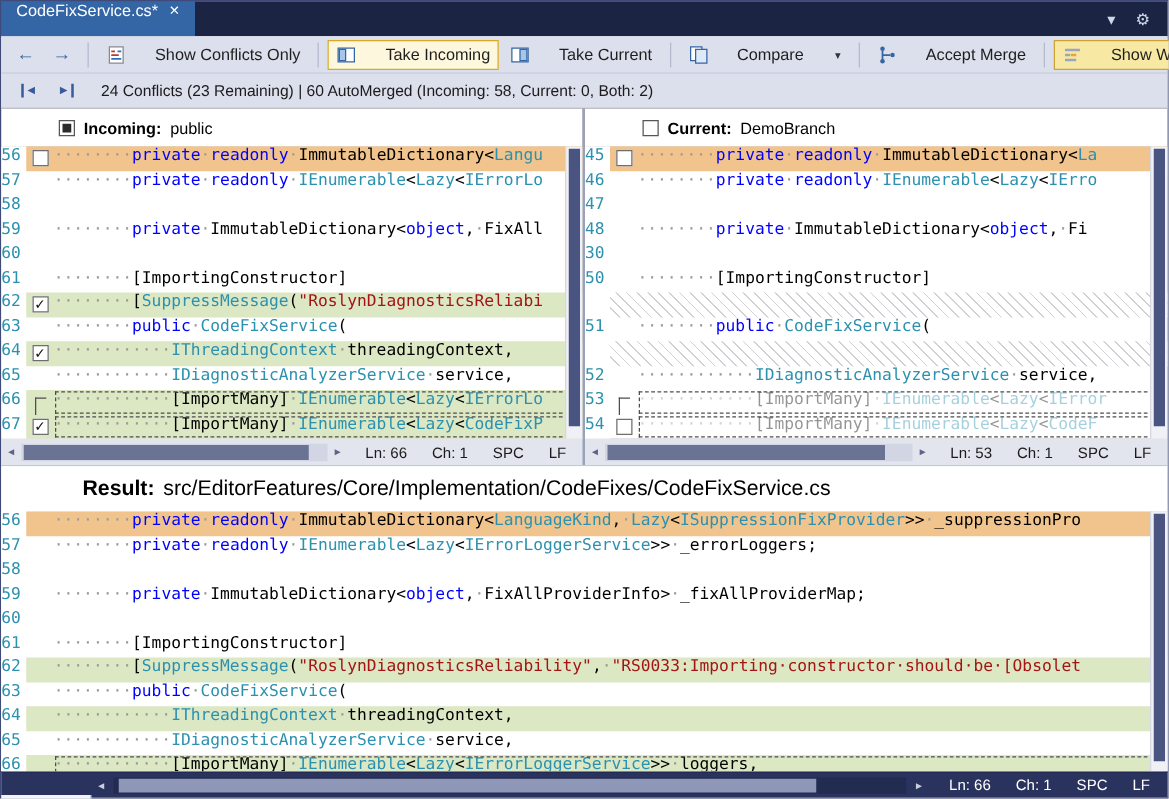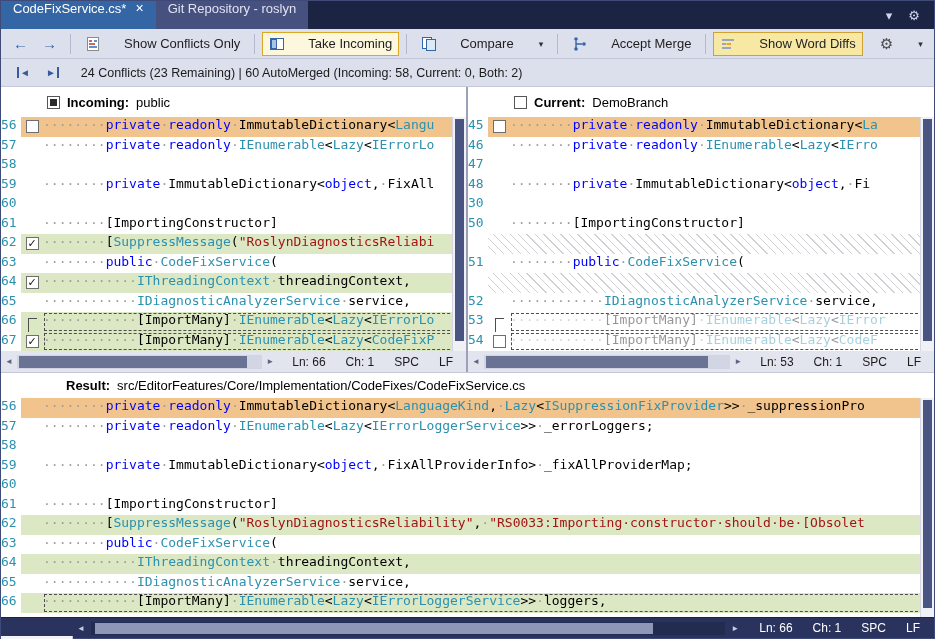--- a/index.html
+++ b/index.html
@@ -68,21 +68,21 @@
 .scrollrow{height:22px;flex:none;display:flex;background:#e2e4ee;border-bottom:1px solid #c3c7d8;}
 .half{display:flex;align-items:center;}
 .half.leftp{width:467px;flex:none;border-right:2px solid #9aa1b8;}
 .half.rightp{flex:1;}
 .harrow{width:16px;text-align:center;font-size:8px;color:#5c6487;flex:none;}
 .htrack{flex:1;height:14px;background:#d2d6e4;position:relative;}
 .hthumb{position:absolute;top:1px;bottom:1px;left:2px;background:#6a7394;}
 .hstats{display:flex;gap:20px;font-size:12px;padding:0 13px 0 14px;color:#1b1b1b;flex:none;}
 
 
-.result-header{height:25px;flex:none;background:#fff;display:flex;align-items:center;gap:7px;padding-left:65px;font-size:13px;text-align:right;}
+.result-header{height:36px;flex:none;background:#fff;display:flex;align-items:center;gap:7px;padding-left:65px;font-size:17px;text-align:right;}
 .result-title{font-weight:bold;}
 .result-body{position:relative;flex:1;overflow:hidden;background:#fff;}
 
 
 .statusbar{height:21px;flex:none;background:#2a335e;display:flex;align-items:center;color:#fff;border-top:1px solid #1b234a;}
 .zoom{width:72px;height:100%;background:#f3f4f8;color:#1b1b1b;display:flex;align-items:center;justify-content:center;gap:5px;font-size:12px;border-right:1px solid #c3c7d8;flex:none;margin-top:36px;}
 .sb-arrow{width:16px;text-align:center;font-size:8px;color:#c9cede;flex:none;}
 .sb-track{flex:1;height:13px;background:#222b50;position:relative;margin:0 2px;}
 .sb-thumb{position:absolute;top:1px;bottom:1px;left:4px;width:88%;background:#8f97b7;}
 .sb-stats{display:flex;gap:20px;font-size:12px;padding:0 14px 0 16px;color:#fff;flex:none;}
@@ -90,23 +90,20 @@
 </head>
 <body>
 
 <div id="app">
 
   <div class="titlebar">
     <div class="tab active">
       <span>CodeFixService.cs*</span>
       <span class="tab-close">×</span>
     </div>
-    <div class="tab inactive">
-      <span>Git Repository - roslyn</span>
-    </div>
     <div class="titlebar-right">
       <span>▾</span>
       <span>⚙</span>
     </div>
   </div>
 
   <div class="toolbar">
     <span class="nav-arrow">←</span>
     <span class="nav-arrow">→</span>
     <span class="sep"></span>
@@ -120,20 +117,27 @@
       <span>Show Conflicts Only</span>
     </button>
     <span class="sep"></span>
 
     <button class="tbtn focused">
       <svg class="icon" width="16" height="16" viewBox="0 0 16 16">
         <rect x="1.5" y="2.5" width="13" height="11" fill="#ffffff" stroke="#3465A4"></rect>
         <rect x="2.5" y="3.5" width="5" height="9" fill="#A6C6E8" stroke="#3465A4"></rect>
       </svg>
       <span>Take Incoming</span>
+    </button>
+    <button class="tbtn">
+      <svg class="icon" width="16" height="16" viewBox="0 0 16 16">
+        <rect x="1.5" y="2.5" width="13" height="11" fill="#ffffff" stroke="#3465A4"></rect>
+        <rect x="8" y="3.5" width="5.5" height="9" fill="#A6C6E8" stroke="#3465A4"></rect>
+      </svg>
+      <span>Take Current</span>
     </button>
     <span class="sep"></span>
 
     <button class="tbtn">
       <svg class="icon" width="16" height="16" viewBox="0 0 16 16">
         <rect x="1.5" y="1.5" width="9" height="11" fill="#ffffff" stroke="#3465A4"></rect>
         <rect x="5.5" y="3.5" width="9" height="11" fill="#DCE9F7" stroke="#3465A4"></rect>
       </svg>
       <span>Compare</span>
       <span class="caret">▾</span>

